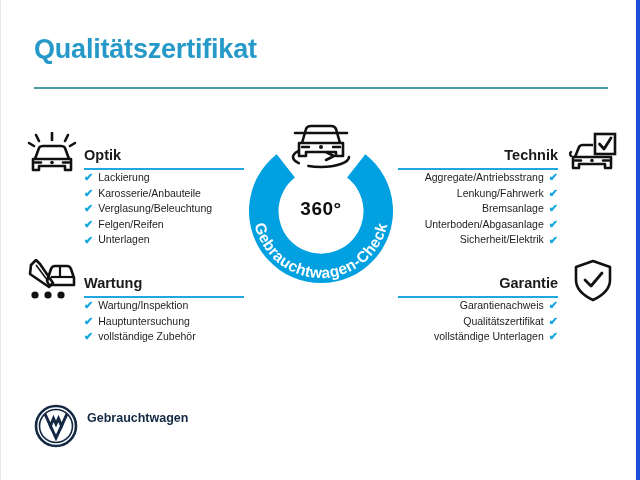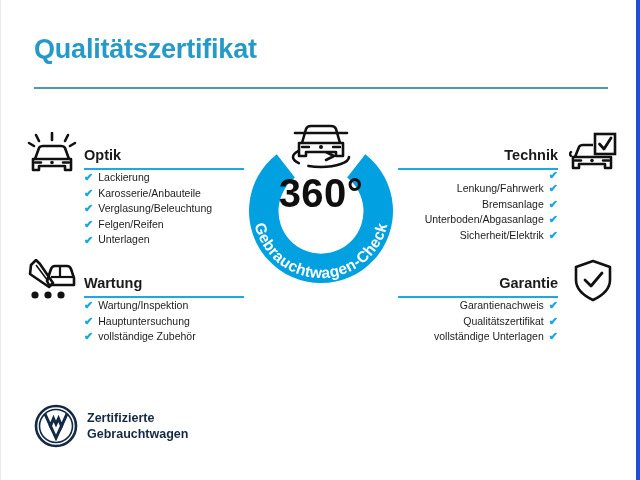--- a/index.html
+++ b/index.html
@@ -116,27 +116,27 @@
   #badge {
     position: absolute;
     left: 228px;
     top: 118px;
     width: 184px;
     height: 184px;
   }
   #badge-360 {
     position: absolute;
     left: 0;
-    top: 0;
+    top: 16px;
     width: 184px;
     height: 150px;
     display: flex;
     align-items: center;
     justify-content: center;
-    font-size: 40px;
+    font-size: 19px;
     font-weight: bold;
     color: #0f0f0f;
     letter-spacing: 0.5px;
     pointer-events: none;
   }
   #badge-car {
     position: absolute;
     left: 50%;
     top: -2px;
     transform: translateX(-50%);
@@ -270,20 +270,21 @@
   </div>
 
   <div class="section col-right" id="sec-technik">
     <div class="section-head">
       <div class="section-title">Technik</div>
       <div class="section-rule"></div>
     </div>
     <ul class="items">
       <li>
           <span class="chk">✔</span>
+          <span>Aggregate/Antriebsstrang</span>
         </li>
       <li>
           <span class="chk">✔</span>
           <span>Lenkung/Fahrwerk</span>
         </li>
       <li>
           <span class="chk">✔</span>
           <span>Bremsanlage</span>
         </li>
       <li>
@@ -350,17 +351,16 @@
     <svg width="44" height="44" viewBox="0 0 44 44">
       <circle cx="22" cy="22" r="20" fill="none" stroke="#142943" stroke-width="2.6"></circle>
       <circle cx="22" cy="22" r="16.5" fill="none" stroke="#142943" stroke-width="1.6"></circle>
       <g fill="none" stroke="#142943" stroke-width="3.0" stroke-linecap="square" stroke-linejoin="miter">
         <path d="M11.5 11 L16.5 22 L19.5 14.5 L22 20 L24.5 14.5 L27.5 22 L32.5 11"></path>
         <path d="M16.5 22 L22 34 L27.5 22"></path>
       </g>
     </svg>
   </div>
   <div id="footer-text">
-    <div>Zertifizierte</div>
     <div>Gebrauchtwagen</div>
   </div>
 
 </div>
 
 </body></html>

